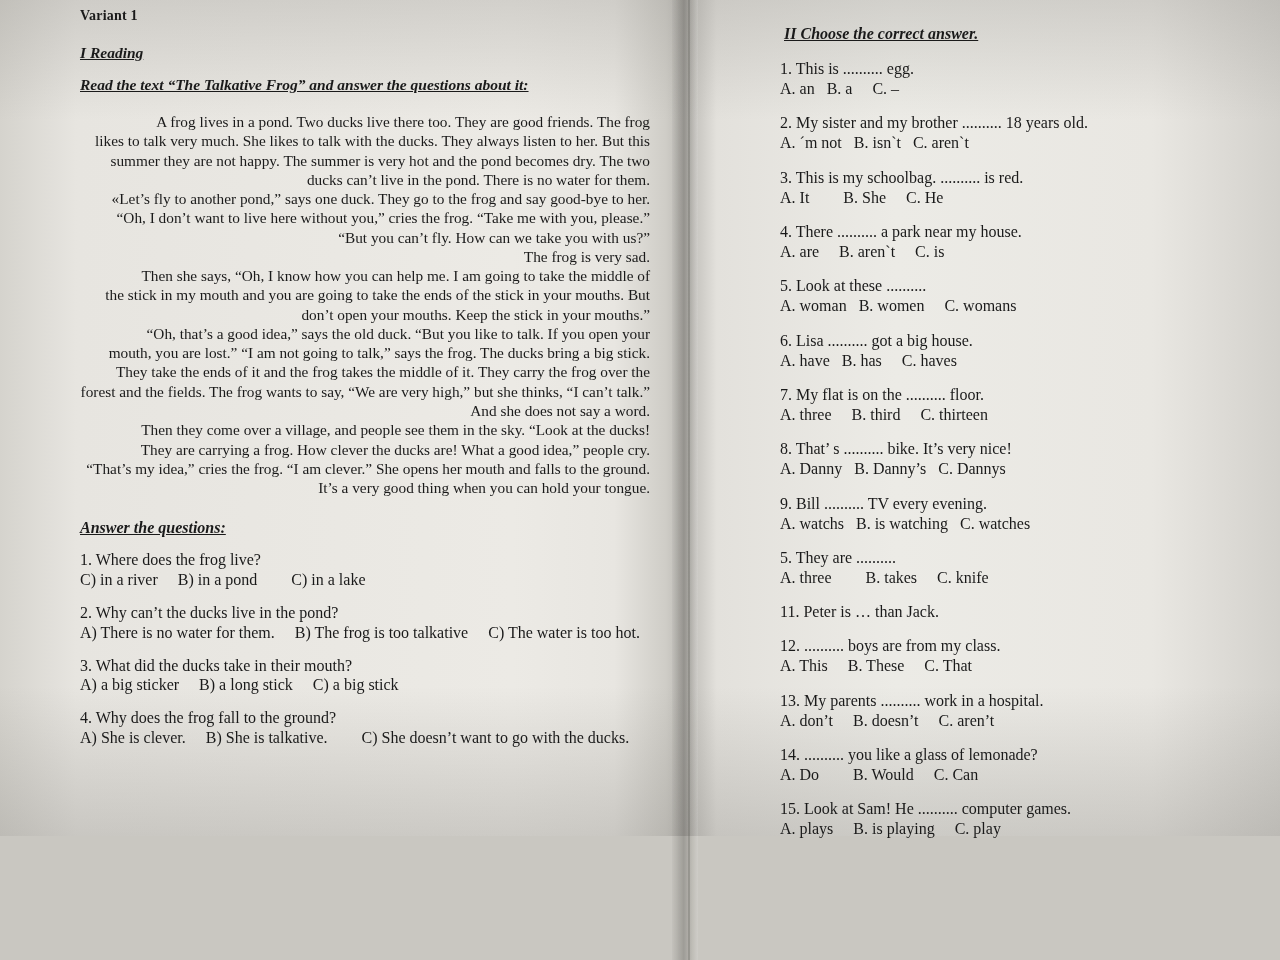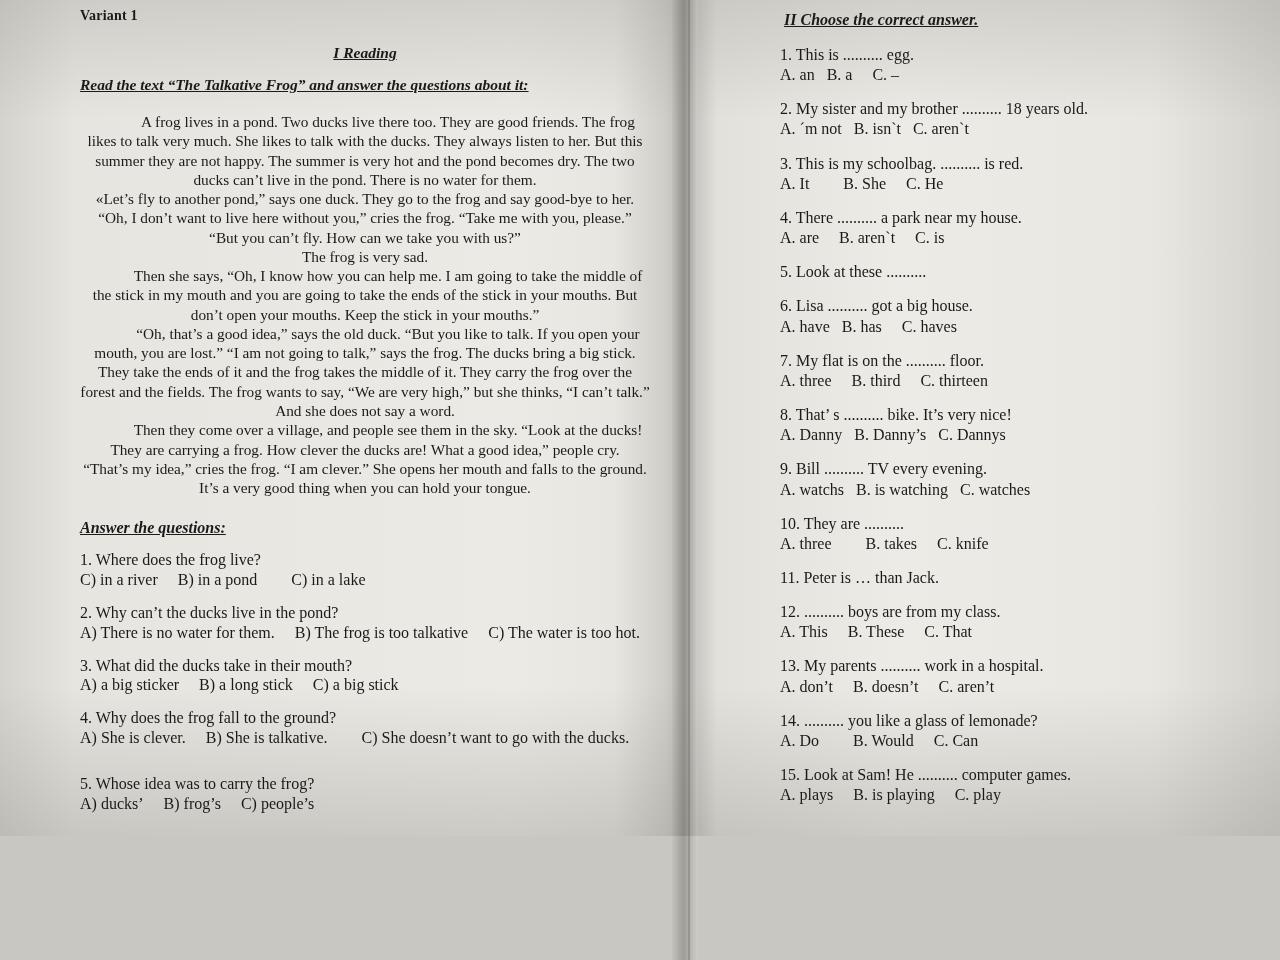--- a/index.html
+++ b/index.html
@@ -53,52 +53,52 @@
   .col-left {
     position: absolute;
     left: 80px;
     top: 8px;
     width: 570px;
     color: #1a1a1a;
   }
   .col-right {
     position: absolute;
     left: 780px;
-    top: 11px;
+    top: 25px;
     width: 420px;
     color: #1a1a1a;
   }
 
   .variant {
     font-size: 14px;
     font-weight: bold;
     letter-spacing: 0.2px;
   }
 
   .section-title {
-    text-align: center;
+    text-align: left;
     font-weight: bold;
     font-style: italic;
     text-decoration: underline;
     font-size: 15.5px;
     margin-top: 20px;
   }
   .task-line {
     font-weight: bold;
     font-style: italic;
     text-decoration: underline;
     font-size: 15.5px;
     margin-top: 14px;
   }
 
   .story {
     margin-top: 18px;
     font-size: 15.3px;
     line-height: 1.26;
-    text-align: center;
+    text-align: right;
   }
   .story p {
     margin: 0;
   }
   .indent {
     text-indent: 46px;
   }
 
   .answer-head {
     font-weight: bold;
@@ -203,26 +203,20 @@
       </span>
     </div>
 
     <div class="q-block">
       <span class="q">4. Why does the frog fall to the ground?</span>
       <span class="opts">
         <span>A) She is clever.</span><span class="sp-m"></span><span>B) She is talkative.</span><span class="sp-l"></span><span>C) She doesn’t want to go with the ducks.</span>
       </span>
     </div>
 
-    <div class="q-block" style="margin-top:26px;">
-      <span class="q">5. Whose idea was to carry the frog?</span>
-      <span class="opts">
-        <span>A) ducks’</span><span class="sp-m"></span><span>B) frog’s</span><span class="sp-m"></span><span>C) people’s</span>
-      </span>
-    </div>
 
   </div>
 
   <div class="col-right">
 
     <div class="r-title">II Choose the correct answer.</div>
 
     <div class="r-item first-item">
       <span class="r-q">1. This is .......... egg.</span>
       <span class="r-opts">
@@ -246,20 +240,23 @@
 
     <div class="r-item">
       <span class="r-q">4. There .......... a park  near  my house.</span>
       <span class="r-opts">
         <span>A. are</span><span class="sp-m"></span><span>B. aren`t</span><span class="sp-m"></span><span>C. is</span>
       </span>
     </div>
 
     <div class="r-item">
       <span class="r-q">5. Look at these ..........</span>
+      <span class="r-opts">
+        <span>A. woman</span><span class="sp-s"></span><span>B. women</span><span class="sp-m"></span><span>C. womans</span>
+      </span>
     </div>
 
     <div class="r-item">
       <span class="r-q">6. Lisa .......... got a big house.</span>
       <span class="r-opts">
         <span>A. have</span><span class="sp-s"></span><span>B. has</span><span class="sp-m"></span><span>C. haves</span>
       </span>
     </div>
 
     <div class="r-item">
@@ -277,21 +274,21 @@
     </div>
 
     <div class="r-item">
       <span class="r-q">9. Bill .......... TV every evening.</span>
       <span class="r-opts">
         <span>A. watchs</span><span class="sp-s"></span><span>B. is watching</span><span class="sp-s"></span><span>C. watches</span>
       </span>
     </div>
 
     <div class="r-item">
-      <span class="r-q">10. They are ..........</span>
+      <span class="r-q">5. They are ..........</span>
       <span class="r-opts">
         <span>A. three</span><span class="sp-l"></span><span>B. takes</span><span class="sp-m"></span><span>C. knife</span>
       </span>
     </div>
 
     <div class="r-item">
       <span class="r-q">11. Peter is … than Jack.</span>
     </div>
 
     <div class="r-item">

